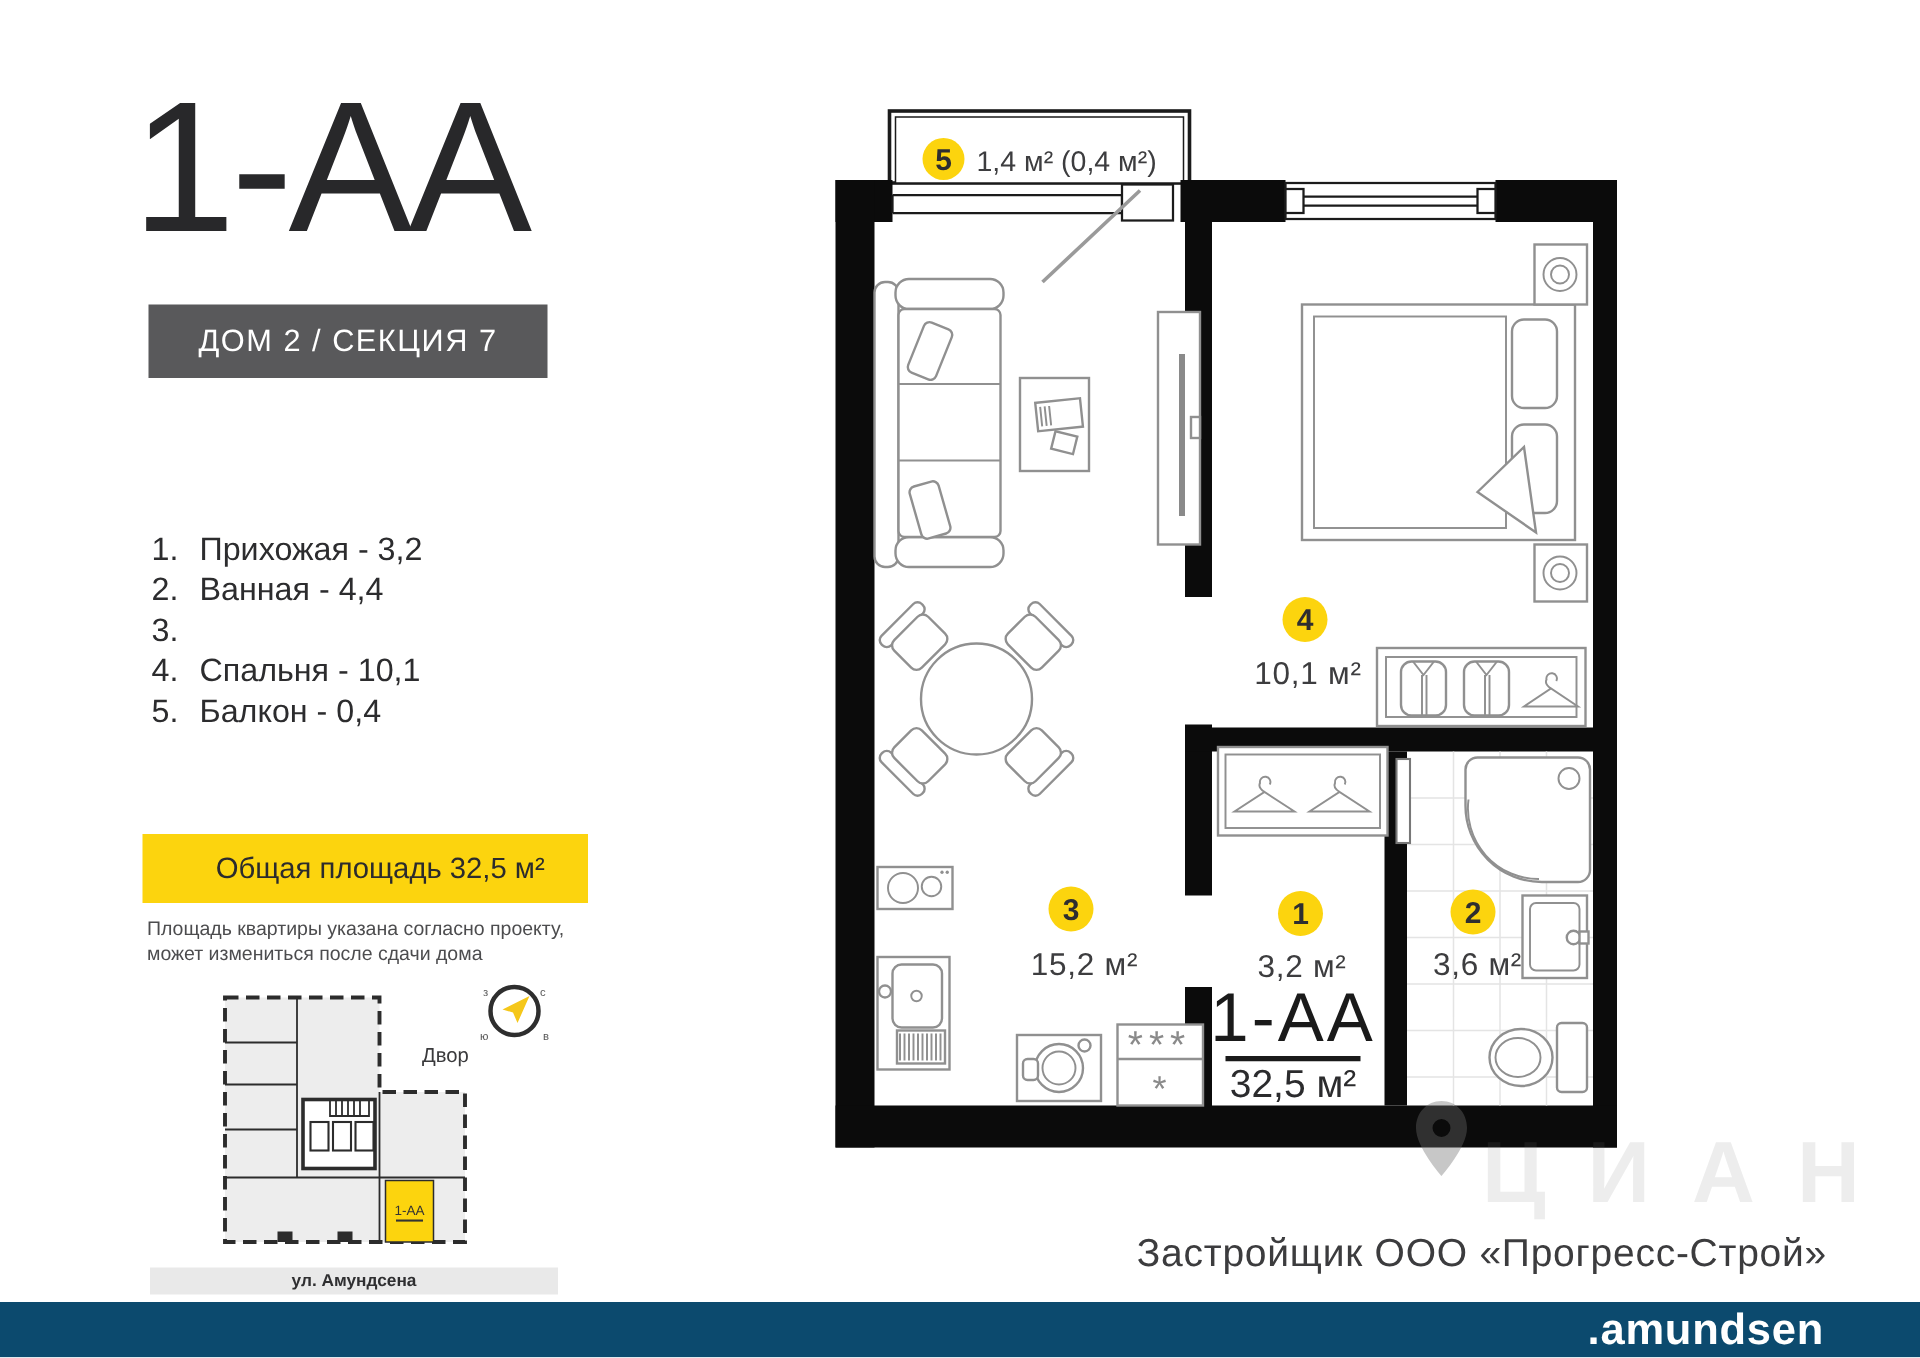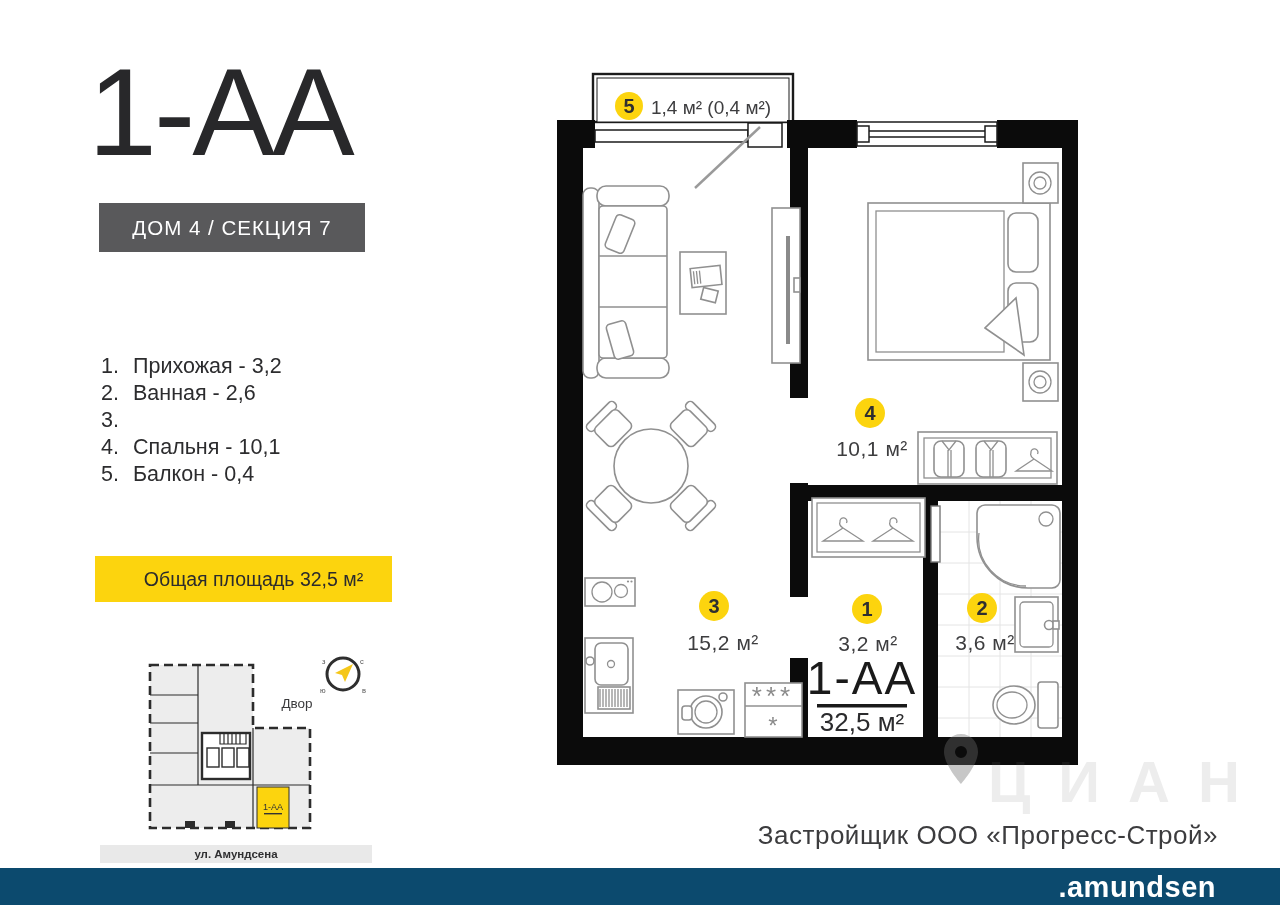--- a/index.html
+++ b/index.html
@@ -35,47 +35,51 @@
   .tile{stroke:#e4e4e4;stroke-width:1;}
   .mapline{stroke:#2c2c2c;stroke-width:1.2;fill:none;}
 </style>
 </head>
 <body>
 
 <div id="stage">
 
   <div class="abs big-title" style="left:88px;top:50px;">1-АА</div>
 
-  <div class="abs badge" style="left:99px;top:203px;width:266px;height:49px;">ДОМ 4 / СЕКЦИЯ 7</div>
+  <div class="abs badge" style="left:99px;top:203px;width:266px;height:49px;">ДОМ 2 / СЕКЦИЯ 7</div>
 
 
   <div class="abs room-list" style="left:101px;top:353px;">
     <div class="room-row">
       <span class="n">1.</span>
       <span>Прихожая - 3,2</span>
       </div>
     <div class="room-row">
       <span class="n">2.</span>
-      <span>Ванная - 2,6</span>
+      <span>Ванная - 4,4</span>
       </div>
     <div class="room-row">
       <span class="n">3.</span>
       </div>
     <div class="room-row">
       <span class="n">4.</span>
       <span>Спальня - 10,1</span>
       </div>
     <div class="room-row">
       <span class="n">5.</span>
       <span>Балкон - 0,4</span>
       </div>
   </div>
 
   <div class="abs area-box" style="left:95px;top:556px;width:277px;height:46px;padding-left:20px;">Общая площадь 32,5 м²</div>
 
+  <div class="abs disclaimer" style="left:98px;top:610px;width:300px;">
+    <div>Площадь квартиры указана согласно проекту,</div>
+    <div>может измениться после сдачи дома</div>
+  </div>
 
   <svg class="abs" style="left:90px;top:645px;" width="300" height="200" viewBox="0 0 300 200">
     <path d="M60,20 H163 V83 H220 V183 H60 Z" fill="#EDEDED" stroke="#2c2c2c" stroke-width="2.6" stroke-dasharray="9 5"></path>
     <g>
       <path class="mapline" d="M108,20 V140"></path>
       <path class="mapline" d="M60,50 H108 M60,78 H108 M60,108 H108 M60,140 H163 M163,83 V183 M163,140 H220"></path>
       <rect x="112" y="88" width="48" height="46" fill="#fff" stroke="#2c2c2c" stroke-width="2.4"></rect>
       <rect x="117" y="103" width="12" height="19" fill="none" stroke="#2c2c2c" stroke-width="1.4"></rect>
       <rect x="132" y="103" width="12" height="19" fill="none" stroke="#2c2c2c" stroke-width="1.4"></rect>
       <rect x="147" y="103" width="12" height="19" fill="none" stroke="#2c2c2c" stroke-width="1.4"></rect>

